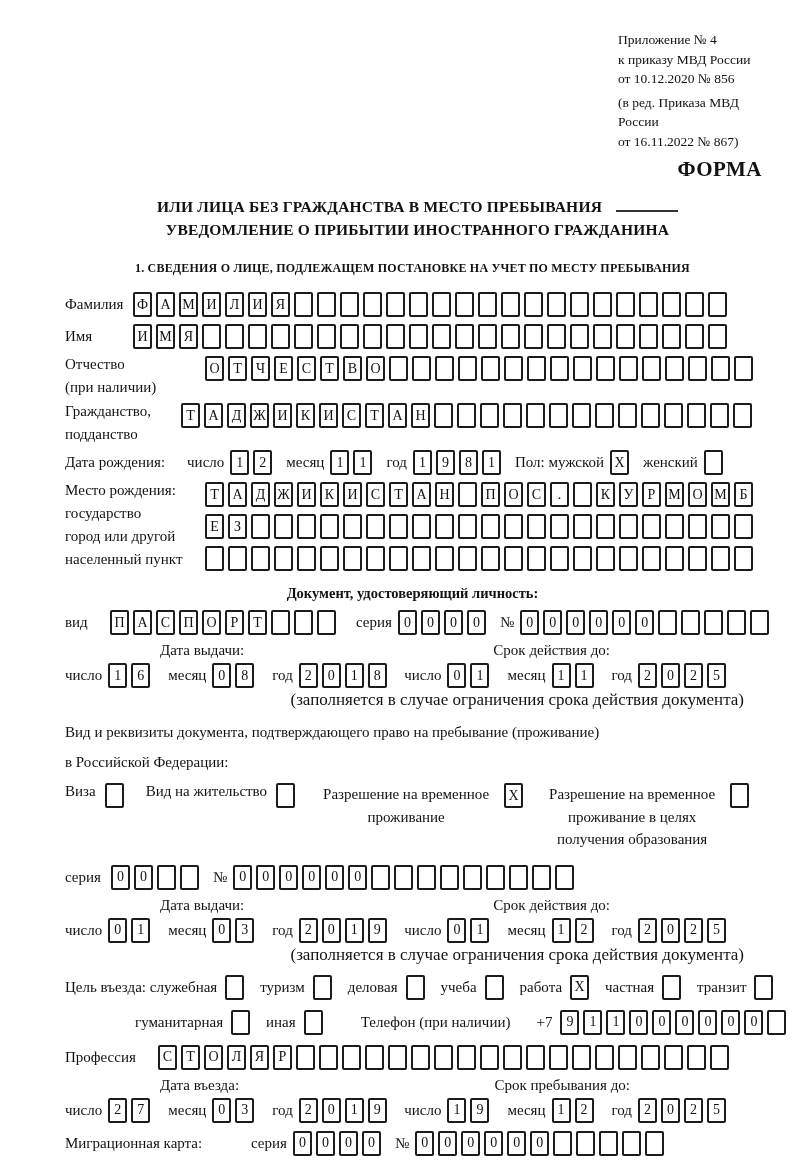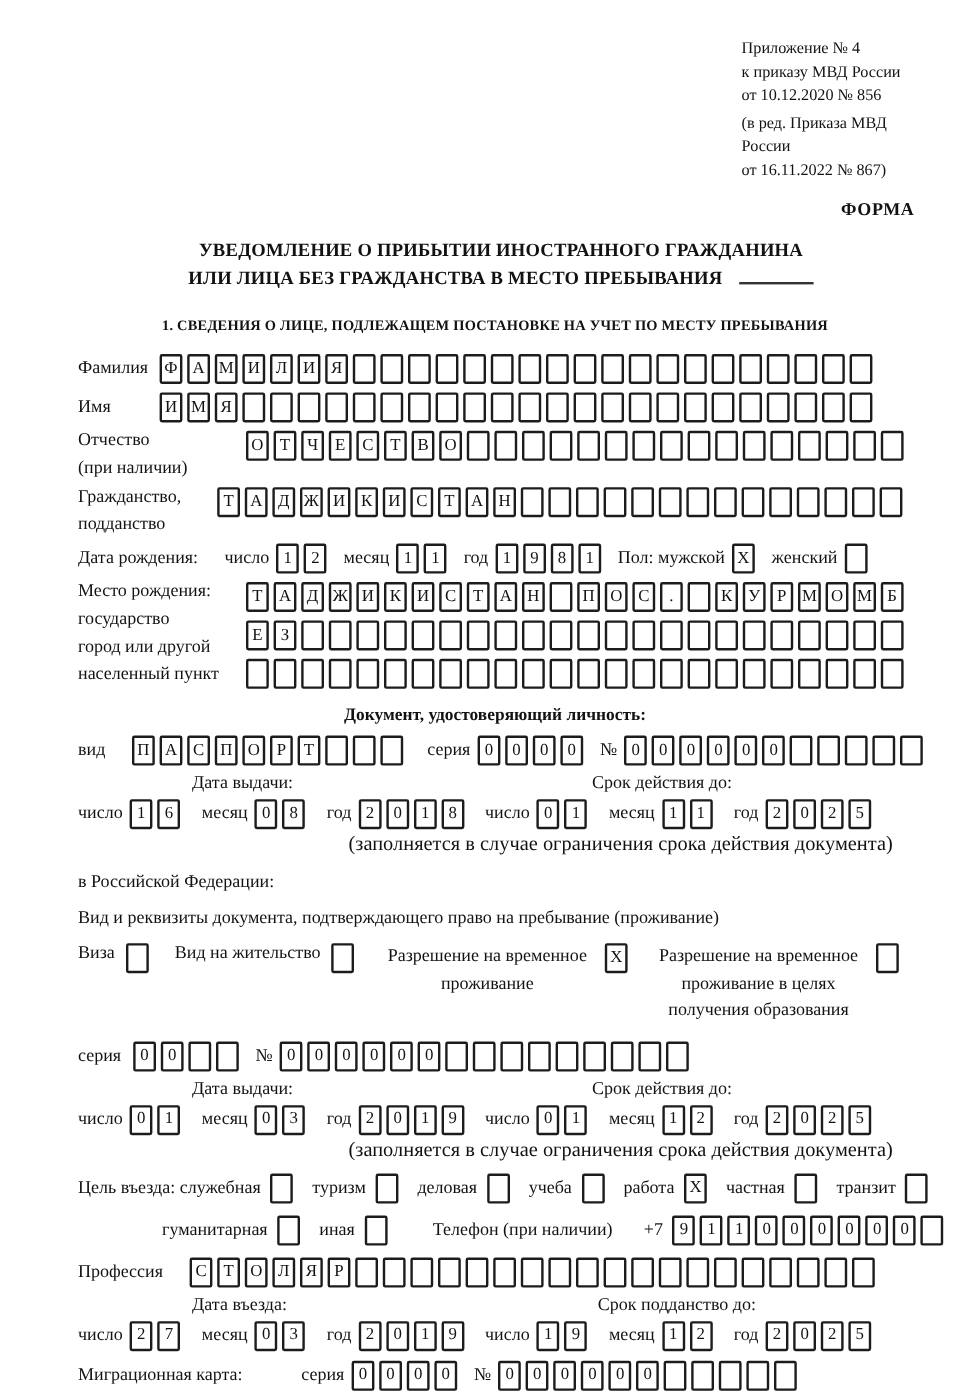--- a/index.html
+++ b/index.html
@@ -5,21 +5,21 @@
   html,body{margin:0;padding:0;background:#fff;}
   .page{
     width:800px;height:1163px;box-sizing:border-box;
     padding:30px 30px 14px 65px;
     font-family:"Liberation Serif","DejaVu Serif",serif;
     color:#121212;font-size:15px;position:relative;overflow:hidden;background:#fff;border-radius:23px;
   }
   
   .appendix{margin-left:553px;line-height:1.45;font-size:13.5px;}
   .appendix .gap{height:4px;}
-  .forma{text-align:right;padding-right:8px;font-weight:bold;font-size:15px;margin-top:16px;letter-spacing:.5px;}
+  .forma{text-align:right;padding-right:8px;font-weight:bold;font-size:21px;margin-top:6px;letter-spacing:.5px;}
   .title{ text-align:center;font-weight:bold;font-size:15.5px;margin-top:14px;line-height:1.45;letter-spacing:.2px;}
   .blank{display:inline-block;width:62px;border-bottom:2px solid #333;height:14px;margin-left:14px;}
   .sect{ text-align:center;font-weight:bold;font-size:12px;margin:20px 0 16px -10px;letter-spacing:.2px;}
   
   .cells{display:inline-flex;flex-wrap:nowrap;}
   .cell{display:inline-flex;align-items:center;justify-content:center;flex:none;
         width:15px;height:21px;border:2px solid #1c1c1c;border-radius:2px;margin-right:4px;
         font-size:14px;background:#fff;}
   .row{display:flex;align-items:center;margin-bottom:7px;white-space:nowrap;}
   .row-top{display:flex;align-items:flex-start;margin-bottom:7px;white-space:nowrap;}
@@ -58,22 +58,22 @@
     <div>к приказу МВД России</div>
     <div>от 10.12.2020 № 856</div>
     <div class="gap"></div>
     <div>(в ред. Приказа МВД России</div>
     <div>от 16.11.2022 № 867)</div>
   </div>
 
   <div class="forma">ФОРМА</div>
 
   <div class="title">
+    <div><span>ИЛИ ЛИЦА БЕЗ ГРАЖДАНСТВА В МЕСТО ПРЕБЫВАНИЯ</span><span class="blank"></span></div>
     <div>УВЕДОМЛЕНИЕ О ПРИБЫТИИ ИНОСТРАННОГО ГРАЖДАНИНА</div>
-    <div><span>ИЛИ ЛИЦА БЕЗ ГРАЖДАНСТВА В МЕСТО ПРЕБЫВАНИЯ</span><span class="blank"></span></div>
   </div>
 
   <div class="sect">1. СВЕДЕНИЯ О ЛИЦЕ, ПОДЛЕЖАЩЕМ ПОСТАНОВКЕ НА УЧЕТ ПО МЕСТУ ПРЕБЫВАНИЯ</div>
 
   <div class="row">
     <span class="lbl w68">Фамилия</span>
     <span class="cells">
         <span class="cell">Ф</span>
         <span class="cell">А</span>
         <span class="cell">М</span>
@@ -404,22 +404,22 @@
       <span class="cells">
           <span class="cell">2</span>
           <span class="cell">0</span>
           <span class="cell">2</span>
           <span class="cell">5</span>
         </span>
     </span>
   </div>
   <div class="note-r">(заполняется в случае ограничения срока действия документа)</div>
 
+  <div class="para">Вид и реквизиты документа, подтверждающего право на пребывание (проживание)</div>
   <div class="para">в Российской Федерации:</div>
-  <div class="para">Вид и реквизиты документа, подтверждающего право на пребывание (проживание)</div>
 
   <div class="opts">
     <span class="opt">
       <span class="t">Виза</span>
       <span class="cells">
           <span class="cell"></span>
         </span>
     </span>
     <span class="opt" style="margin-left:18px;">
       <span class="t">Вид на жительство</span>
@@ -597,21 +597,21 @@
         <span class="cell"></span>
         <span class="cell"></span>
         <span class="cell"></span>
         <span class="cell"></span>
         <span class="cell"></span>
       </span>
   </div>
 
   <div class="two-head" style="margin-top:6px;">
     <span class="h1" style="margin-left:95px;">Дата въезда:</span>
-    <span class="h2" style="margin-right:140px;">Срок подданство до:</span>
+    <span class="h2" style="margin-right:140px;">Срок пребывания до:</span>
   </div>
   <div class="dual" style="margin-bottom:8px;">
     <span class="dg">
       <span class="dl">число</span>
       <span class="cells">
           <span class="cell">2</span>
           <span class="cell">7</span>
         </span>
       <span class="dl2">месяц</span>
       <span class="cells">

